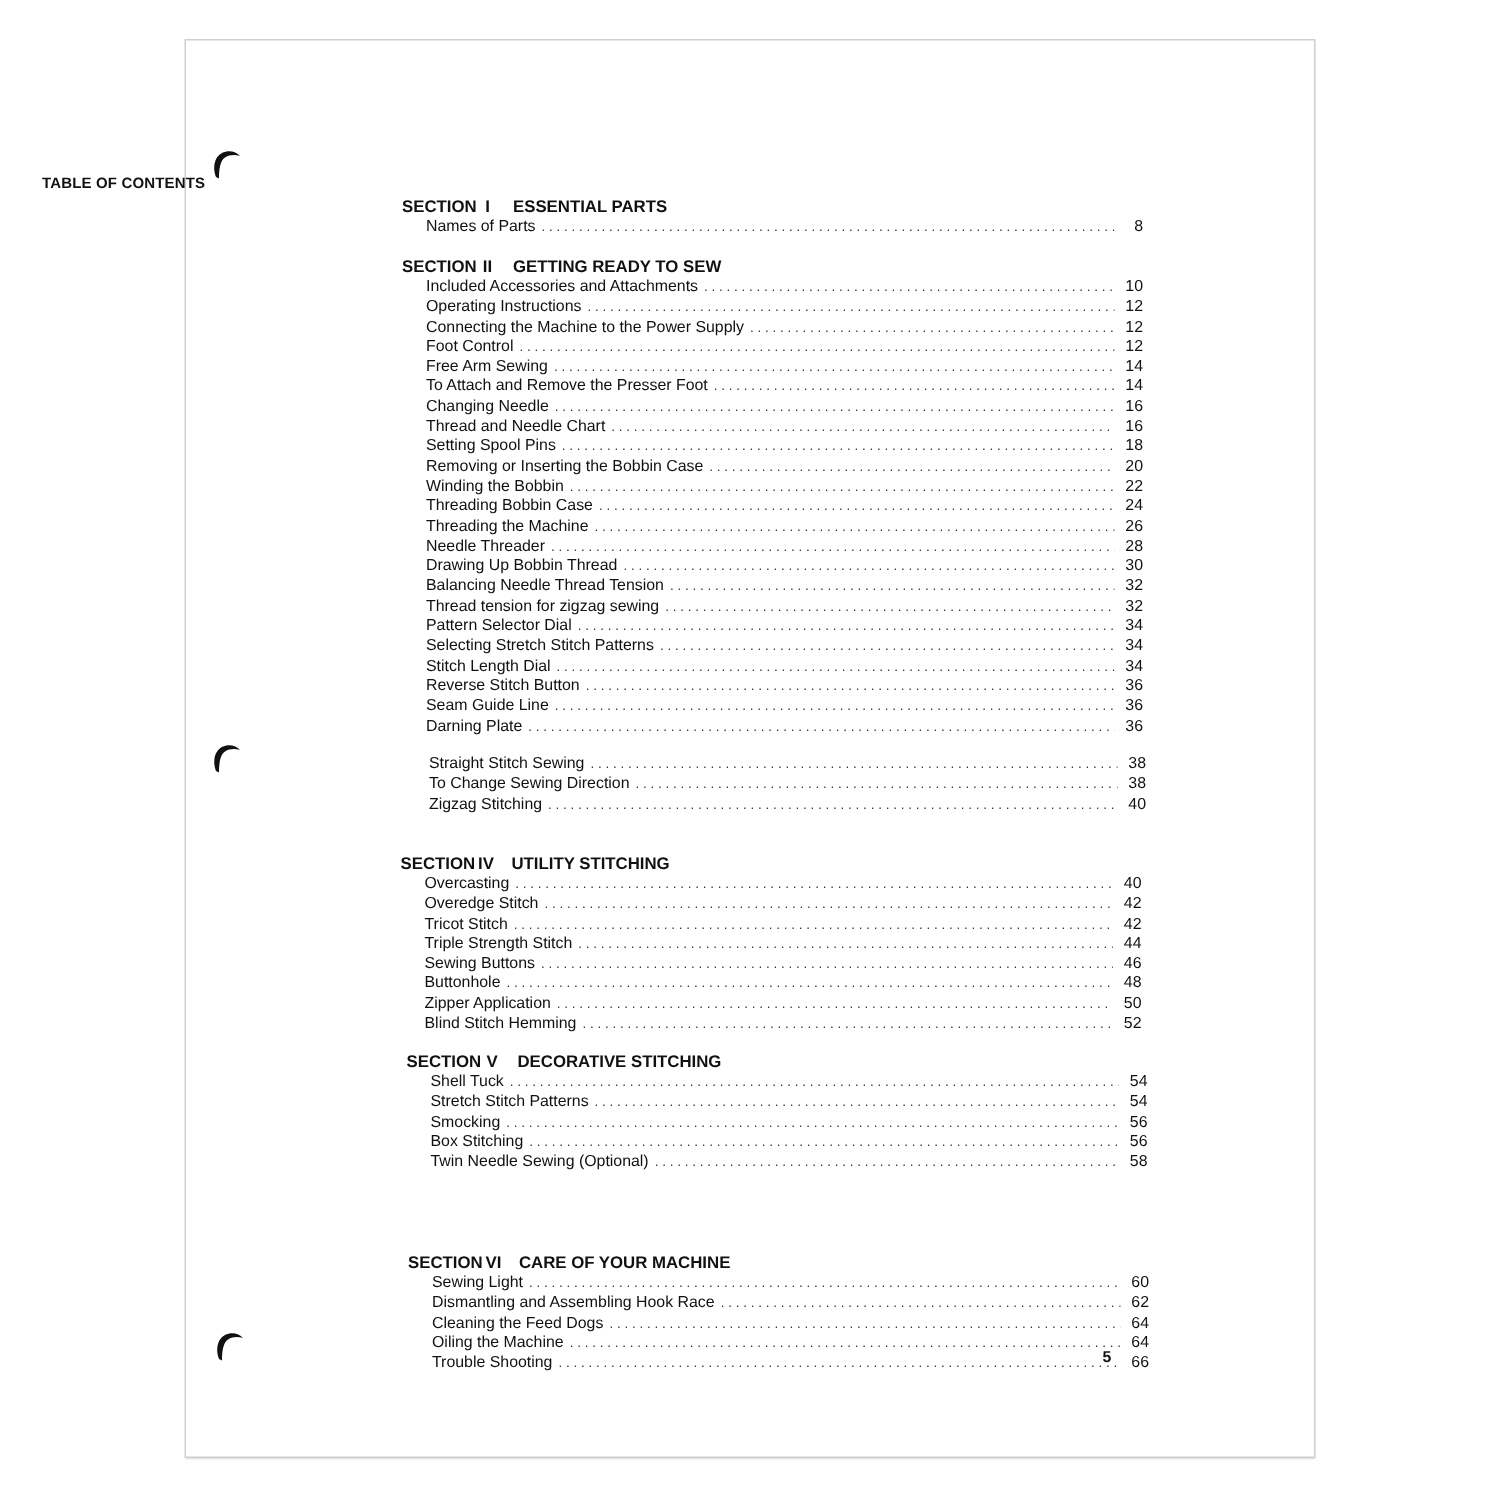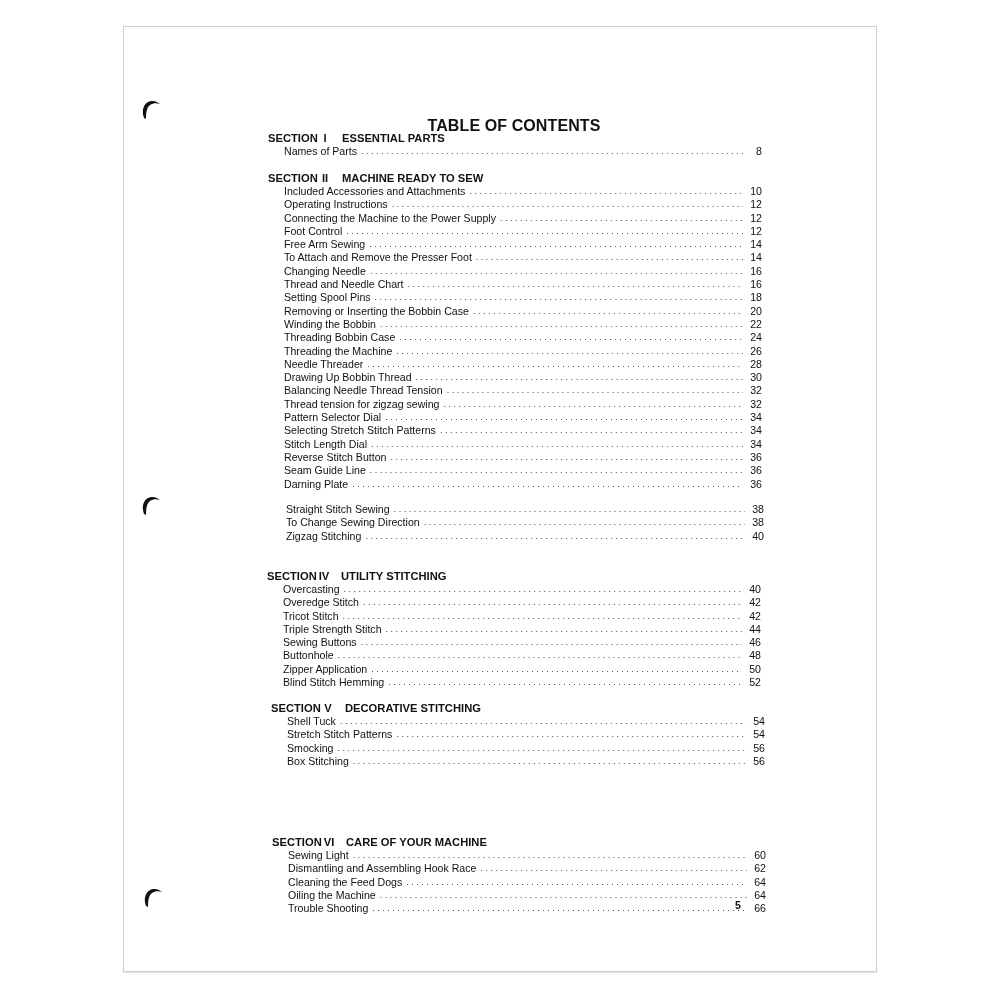--- a/index.html
+++ b/index.html
@@ -1,20 +1,20 @@
 <!DOCTYPE html>
 <html><head>
   <meta charset="utf-8">
   <style>
     html, body { margin: 0; padding: 0; background: #ffffff; }
     body { width: 1000px; height: 1000px; position: relative; overflow: hidden; font-family: "Liberation Sans", sans-serif; color: #111; }
     .page { position: absolute; left: 123px; top: 26px; width: 754px; height: 946px; background: #fff; border: 1px solid #cfcfcf; box-shadow: 0 1px 1px #e3e3e3; box-sizing: border-box; }
     .hole { position: absolute; width: 22px; height: 26px; }
     .hole svg { width: 22px; height: 26px; display: block; }
-    .toc-title { position: absolute; left: 0; width: 1000px; top: 117px; text-align: center; font-weight: bold; font-size: 16px; letter-spacing: 0.1px; padding-left: 28px; box-sizing: border-box; }
+    .toc-title { position: absolute; left: 0; width: 1000px; top: 117px; font-weight: bold; font-size: 10px; letter-spacing: 0.1px; padding-left: 28px; box-sizing: border-box; }
     .section { position: absolute; }
     .sec-head { font-weight: bold; font-size: 11.2px; height: 14px; line-height: 14px; white-space: nowrap; }
     .sec-head .w1 { display: inline-block; width: 48px; }
     .sec-head .w2 { display: inline-block; width: 18px; text-align: center; margin-right: 8px; }
     .entry { display: flex; align-items: flex-end; height: 13.3px; line-height: 13.3px; font-size: 10.6px; white-space: nowrap; }
     .entry .label { flex: 0 0 auto; padding-right: 4px; }
     .entry .dots { flex: 1 1 auto; overflow: hidden; color: #333; letter-spacing: 2.4px; font-size: 9px; }
     .entry .dots::before { content: ". . . . . . . . . . . . . . . . . . . . . . . . . . . . . . . . . . . . . . . . . . . . . . . . . . . . . . . . . . . . . . . . . . . . . . . . . . . . . . . . . . . . . . . . . . . . . . . . . . . . . . . . . . . . . . . . . . . . . . . . . . . . . . . . . . . . . . . . "; letter-spacing: 0; }
     .entry .pg { flex: 0 0 auto; width: 16px; text-align: right; padding-left: 3px; }
     .entries { padding-left: 16px; }
@@ -51,21 +51,21 @@
       <div class="entry">
         <span class="label">Names of Parts</span>
         <span class="dots"></span>
         <span class="pg">8</span>
       </div>
     </div>
 </div>
 
 <div class="section" style="left:268px; top:171px; width:494px;">
   <div class="sec-head">
-    <span class="w1">SECTION</span><span class="w2">II</span><span>MACHINE READY TO SEW</span>
+    <span class="w1">SECTION</span><span class="w2">II</span><span>GETTING READY TO SEW</span>
   </div>
   <div class="entries" id="entries-1">
       <div class="entry">
         <span class="label">Included Accessories and Attachments</span>
         <span class="dots"></span>
         <span class="pg">10</span>
       </div>
       <div class="entry">
         <span class="label">Operating Instructions</span>
         <span class="dots"></span>
@@ -265,20 +265,25 @@
       <div class="entry">
         <span class="label">Smocking</span>
         <span class="dots"></span>
         <span class="pg">56</span>
       </div>
       <div class="entry">
         <span class="label">Box Stitching</span>
         <span class="dots"></span>
         <span class="pg">56</span>
       </div>
+      <div class="entry">
+        <span class="label">Twin Needle Sewing (Optional)</span>
+        <span class="dots"></span>
+        <span class="pg">58</span>
+      </div>
     </div>
 </div>
 
 <div class="section" style="left:272px; top:835px; width:494px;">
   <div class="sec-head">
     <span class="w1">SECTION</span><span class="w2">VI</span><span>CARE OF YOUR MACHINE</span>
   </div>
   <div class="entries" id="entries-5">
       <div class="entry">
         <span class="label">Sewing Light</span>

